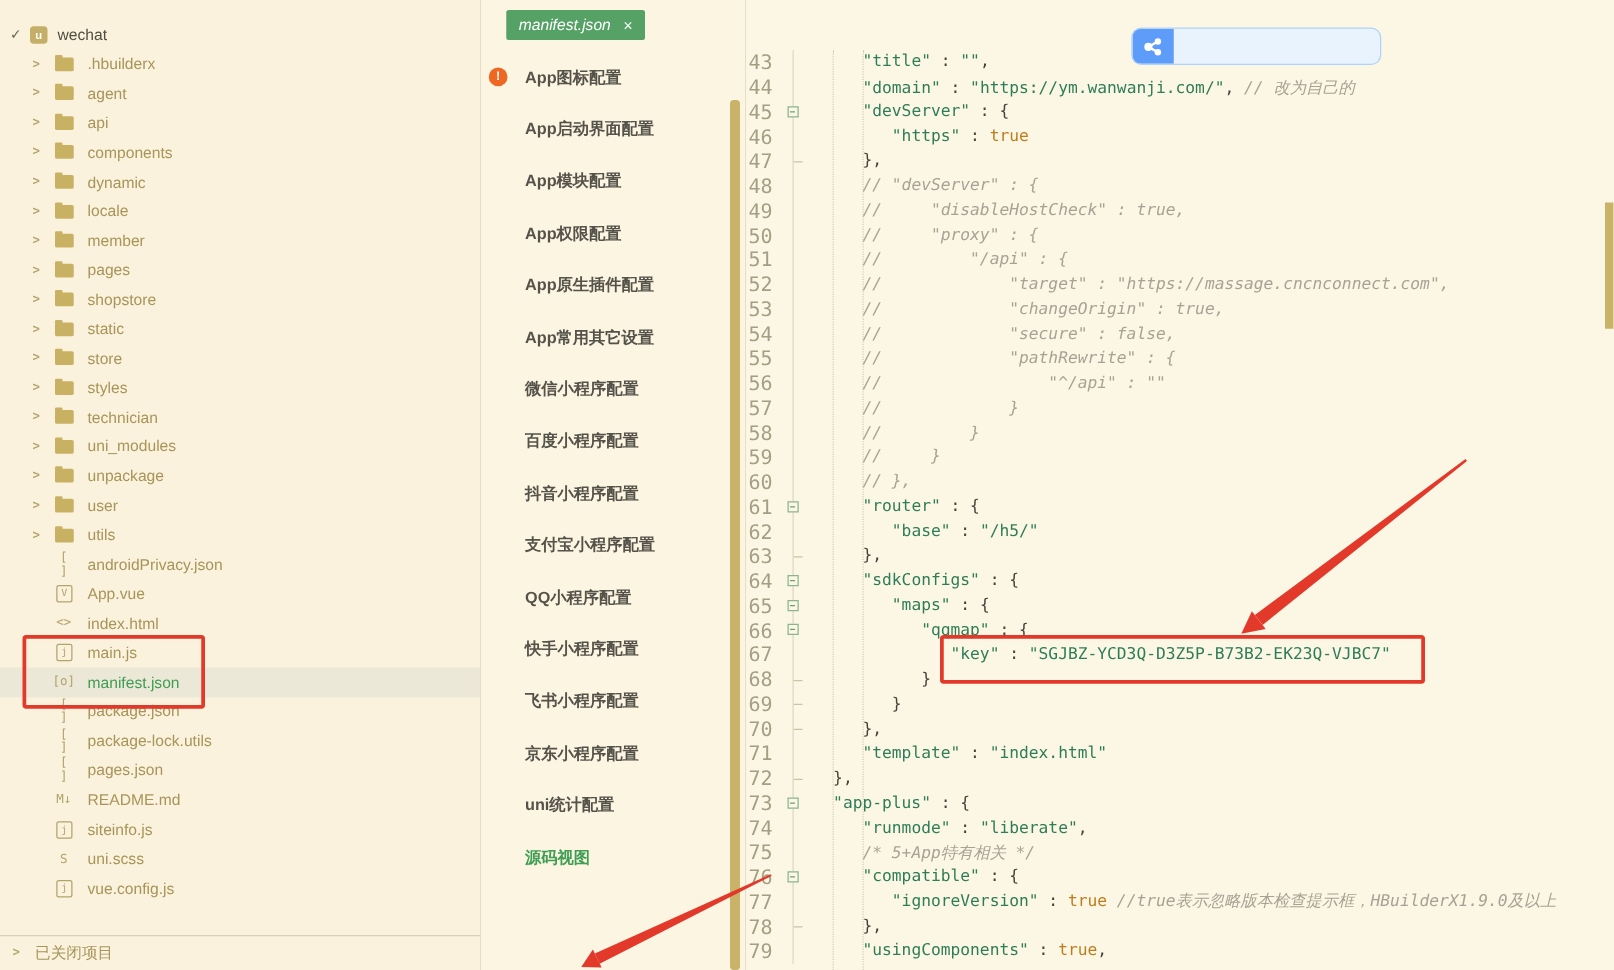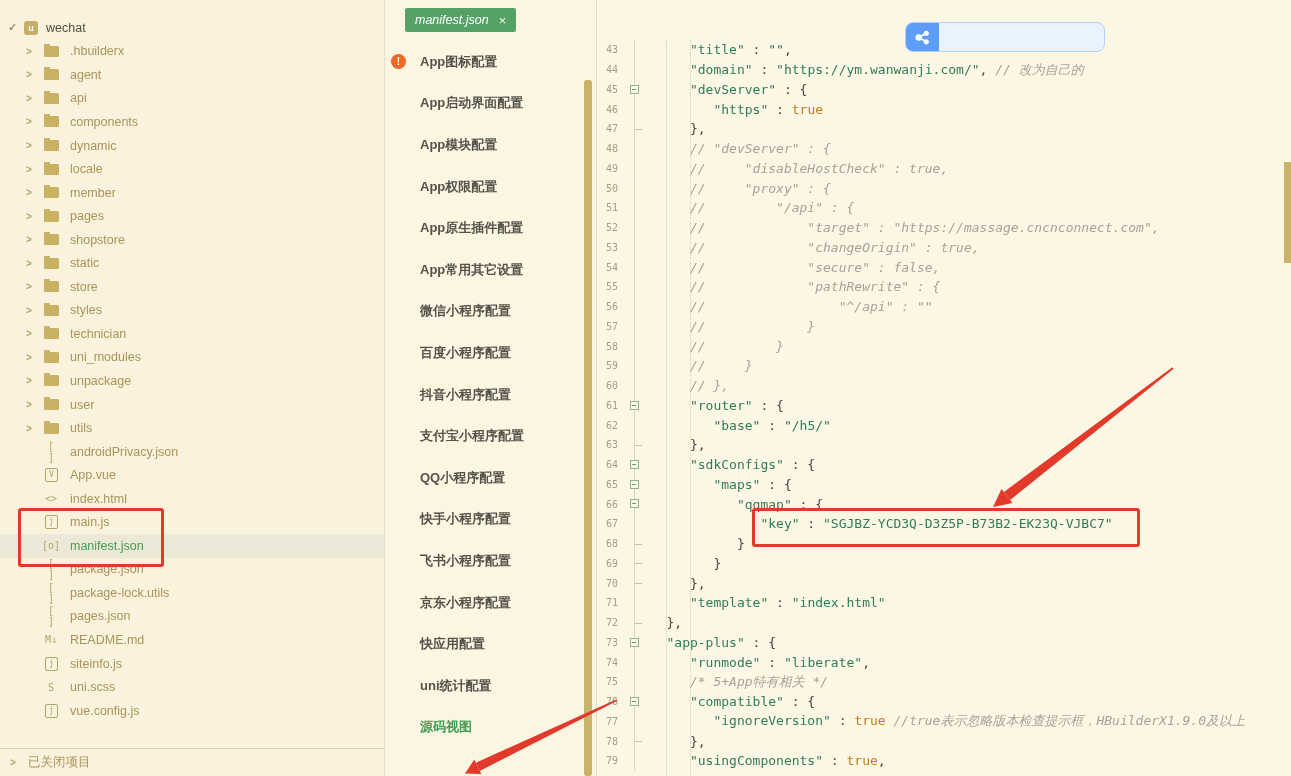--- a/index.html
+++ b/index.html
@@ -32,21 +32,21 @@
   #config-nav{position:absolute;top:41px;left:0;right:0;}
   .nav-item{height:41.6px;display:flex;align-items:center;padding-left:35px;font-size:13px;font-weight:bold;color:#55524A;position:relative;}
   .nav-item.active{color:var(--tree-selected-green);}
   .warn{position:absolute;left:6px;width:15px;height:15px;border-radius:50%;background:var(--warning-orange);color:#FFF;font-size:10px;font-weight:bold;text-align:center;line-height:15px;}
   .cfg-scroll{position:absolute;left:199px;top:80px;width:8px;height:696px;background:var(--scrollbar-tan);border-radius:3px;}
 
   
   .editor{position:absolute;left:597px;top:0;width:694px;height:776px;background:#FCF7E4;}
   #code{position:absolute;top:40px;left:0;right:0;}
   .cline{height:19.75px;display:flex;align-items:center;}
-  .lnum{width:30px;padding-right:9px;box-sizing:border-box;text-align:right;font-family:"DejaVu Sans Mono",monospace;font-size:10px;color:var(--line-number);flex:none;}
+  .lnum{width:30px;padding-right:9px;box-sizing:border-box;text-align:right;font-family:"DejaVu Sans Mono",monospace;font-size:16px;color:var(--line-number);flex:none;}
   .fold{width:16px;height:100%;position:relative;flex:none;}
   .fold::before{content:'';position:absolute;left:7px;top:0;bottom:0;width:1px;background:#DED8C0;}
   .fm-start{position:absolute;left:2.5px;top:5px;width:9px;height:9px;border:1px solid #8CB58C;background:#FCF7E4;box-sizing:border-box;}
   .fm-start::after{content:'';position:absolute;left:1.5px;top:3px;width:4px;height:1px;background:#6FA06F;}
   .fm-end{position:absolute;left:8px;top:50%;width:7px;height:1px;background:#C9C3A8;}
   .codetext{white-space:pre;font-family:"DejaVu Sans Mono",monospace;font-size:13px;}
   .tk-p{color:var(--code-plain);}
   .tk-k,.tk-s{color:var(--code-green);}
   .tk-b{color:var(--code-bool-orange);text-align:right;}
   .tk-c{color:var(--code-comment-gray);font-style:italic;}
@@ -261,23 +261,20 @@
         <div class="nav-item">
           <span>快手小程序配置</span>
         </div>
         <div class="nav-item">
           <span>飞书小程序配置</span>
         </div>
         <div class="nav-item">
           <span>京东小程序配置</span>
         </div>
         <div class="nav-item">
-          <span>快应用配置</span>
-        </div>
-        <div class="nav-item">
           <span>uni统计配置</span>
         </div>
         <div class="nav-item active">
           <span>源码视图</span>
         </div>
       </nav>
     <div class="cfg-scroll"></div>
   </section>
 
   <section class="editor">

